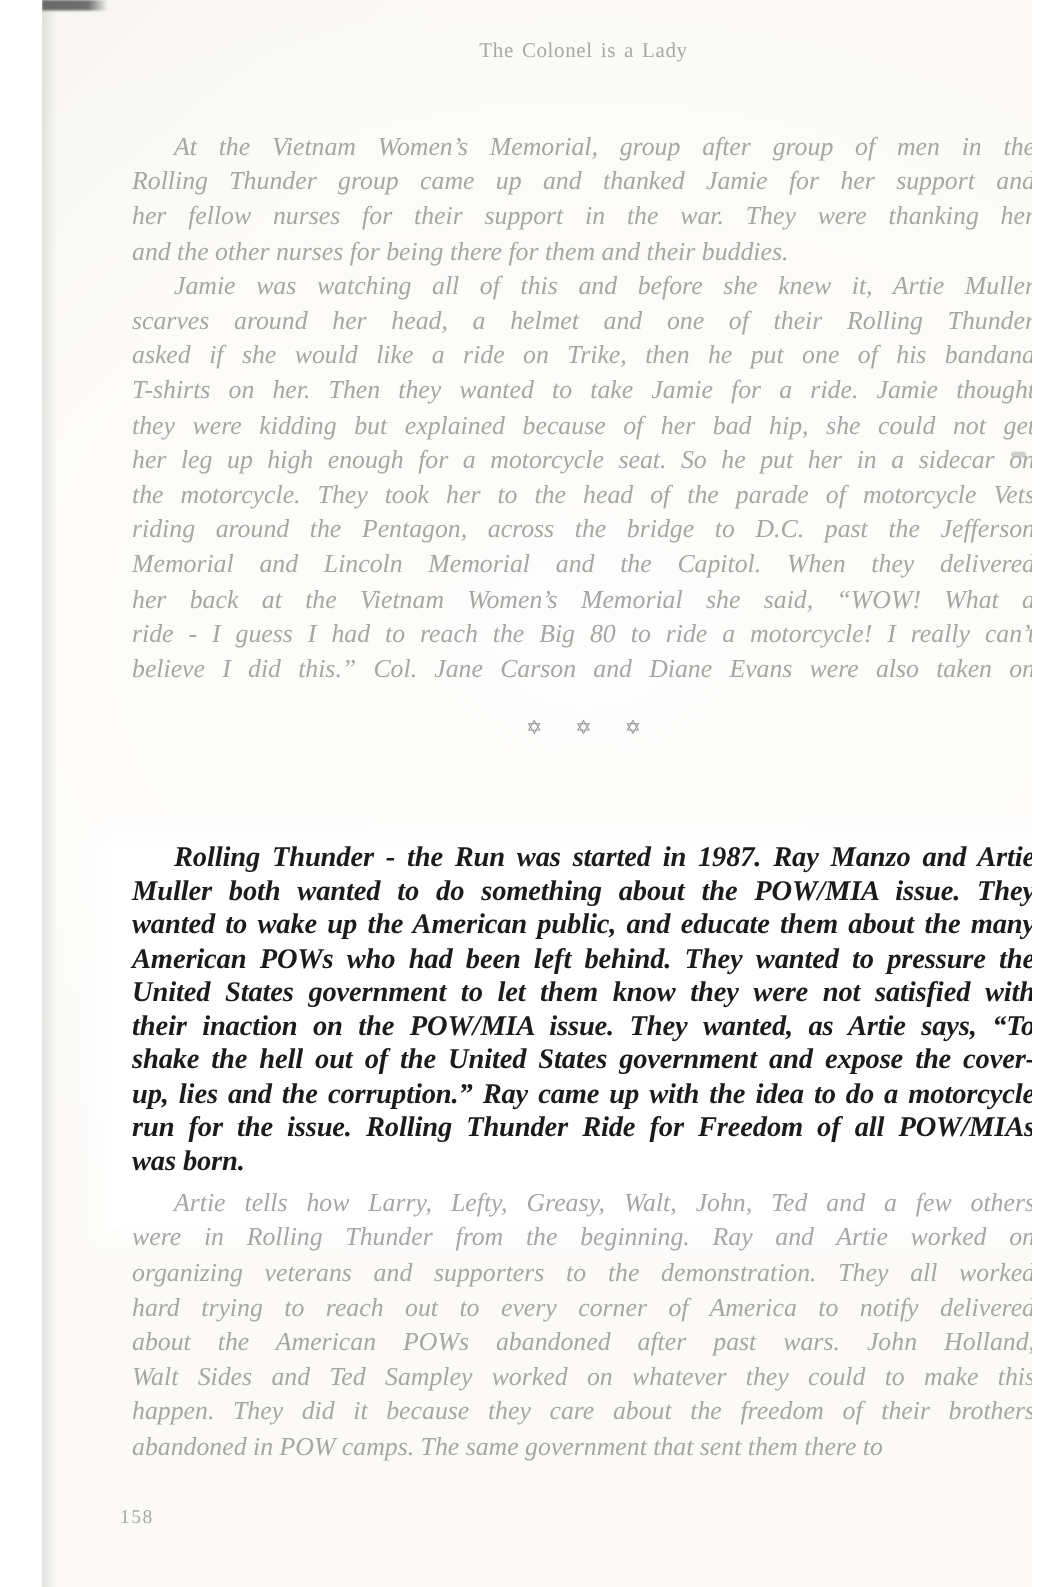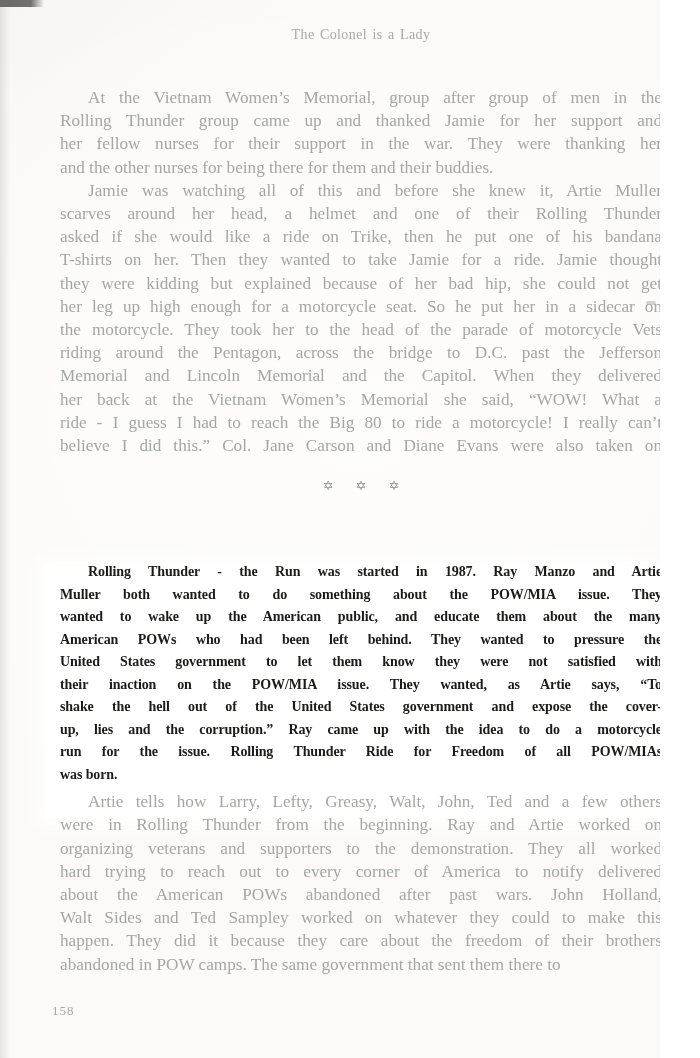--- a/index.html
+++ b/index.html
@@ -14,20 +14,21 @@
   .page {
     position: relative;
     width: 660px;
     height: 1058px;
     background:
       radial-gradient(ellipse 900px 700px at 55% 40%, rgba(255,255,255,0.6), rgba(255,255,255,0) 70%),
       linear-gradient(135deg, #f7f6f3 0%, #fbfaf8 18%, #fbfaf8 100%);
     background-color: var(--page-background);
     overflow: hidden;
     font-family: "Liberation Serif", serif;
+    margin-left: 28px;
   }
   
   .corner-dash {
     position: absolute; left: 0; top: 0;
     width: 44px; height: 7px;
     background: linear-gradient(to right, #4f4f4f 0%, #5a5a5a 70%, rgba(90,90,90,0) 100%);
     filter: blur(0.6px);
     opacity: 0.85;
   }
   .left-gutter {
@@ -57,38 +58,39 @@
     width: 654px; height: 252px;
     background: rgba(255,255,255,0.88);
     box-shadow: 0 0 18px 10px rgba(255,255,255,0.85);
     z-index: 0;
   }
   .content {
     position: absolute;
     left: 60px; top: 86px;
     width: 602px;
     z-index: 1;
+    font-style: italic;
   }
   .para { display: block; }
   .para .line {
     font-size: 17.2px;
     line-height: 23.2px;
     text-align: justify;
     text-align-last: justify;
     white-space: normal;
   }
   .para .line.first { text-indent: 28px; }
   .para .line.last { text-align: right; text-align-last: left; }
   .para.faded { color: var(--faded-text); }
   .para.bold {
     color: var(--bold-text);
     font-weight: bold;
   }
   .para.bold .line {
-    font-size: 14px;
+    font-size: 19px;
     line-height: 22.5px;
     letter-spacing: -0.1px;
   }
   .separator {
     margin-top: 18px;
     margin-bottom: 64px;
     height: 22px;
     text-align: center;
     color: var(--star-color);
     font-family: "DejaVu Sans", sans-serif;

